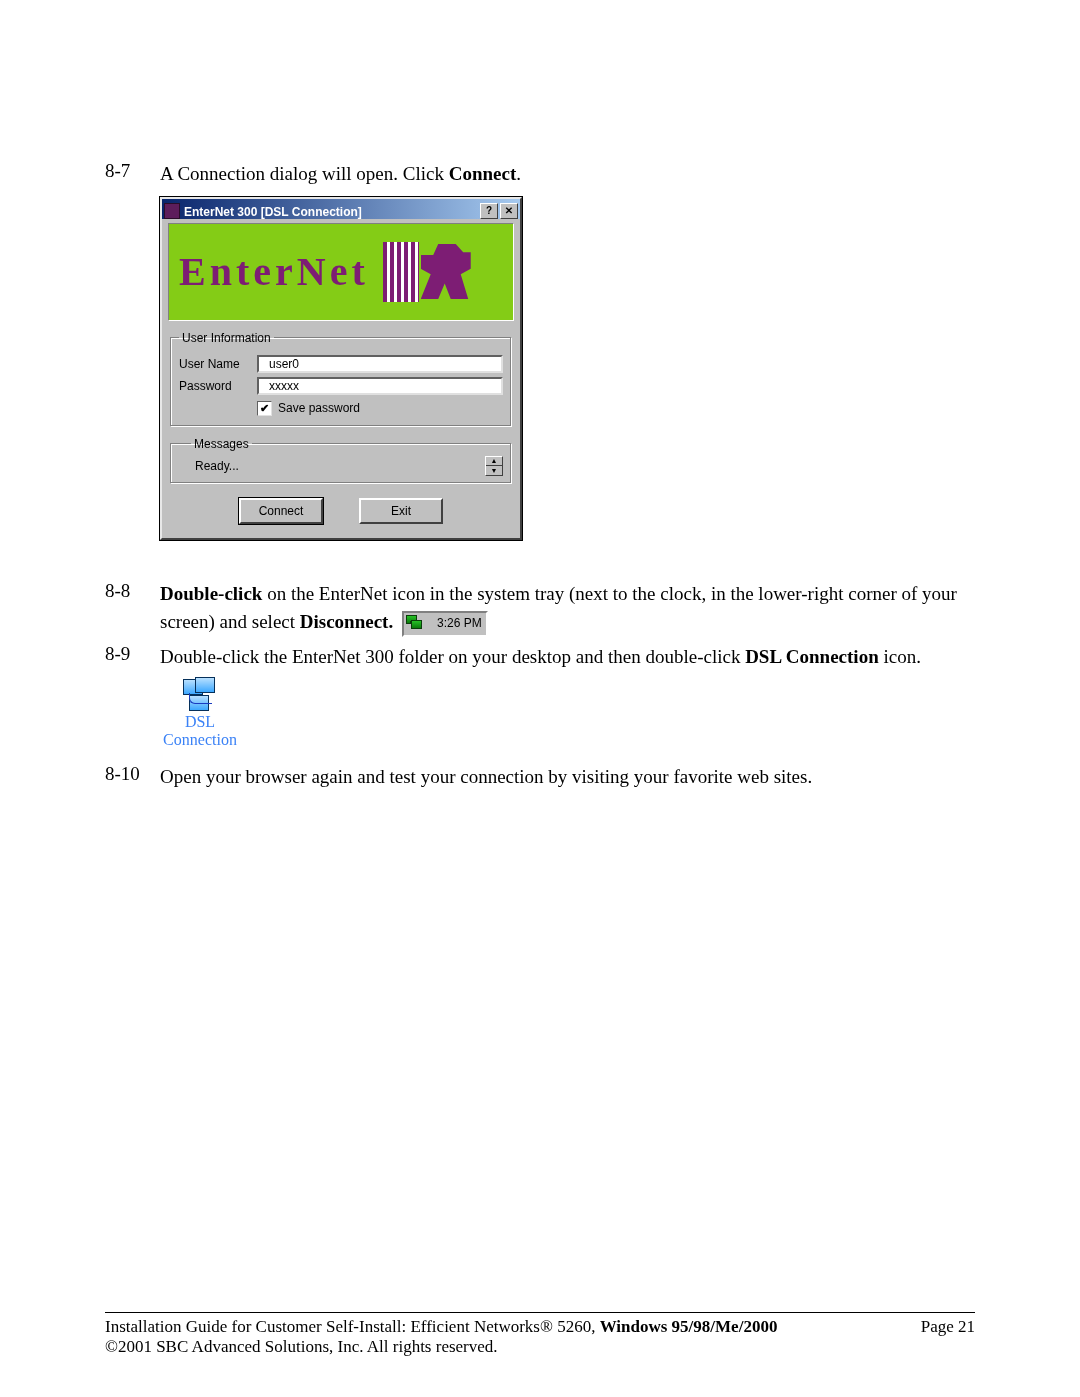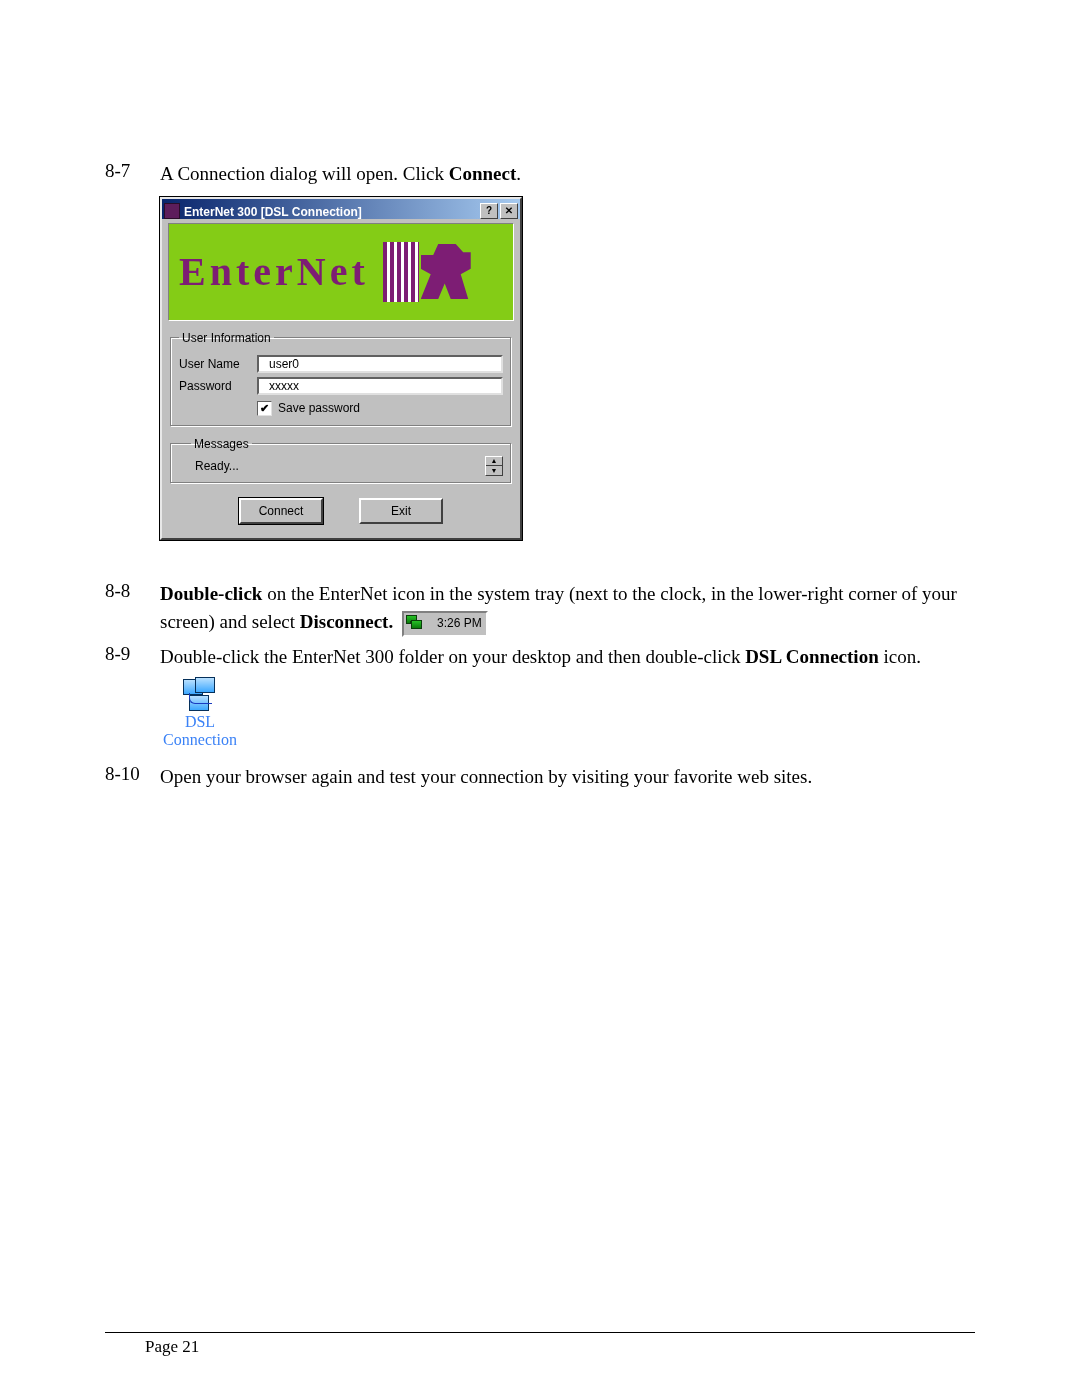--- a/index.html
+++ b/index.html
@@ -338,16 +338,22 @@
     <div>DSL</div>
     <div>Connection</div>
   </div>
 
   <div class="step-row">
     <div class="step-num">8-10</div>
     <div class="step-body">Open your browser again and test your connection by visiting your favorite web sites.</div>
   </div>
 
   <div class="footer">
+    <div class="left">
+      <div>
+        <span>Installation Guide for Customer Self-Install: Efficient Networks® 5260, </span><span class="bold">Windows 95/98/Me/2000</span>
+      </div>
+      <div>©2001 SBC Advanced Solutions, Inc.  All rights reserved.</div>
+    </div>
     <div class="right">Page 21</div>
   </div>
 
 </div>
 
 </body></html>

